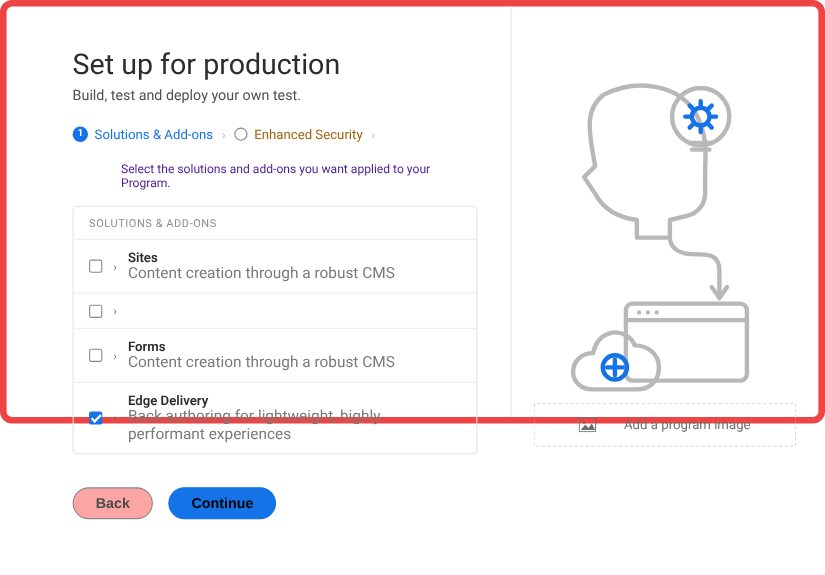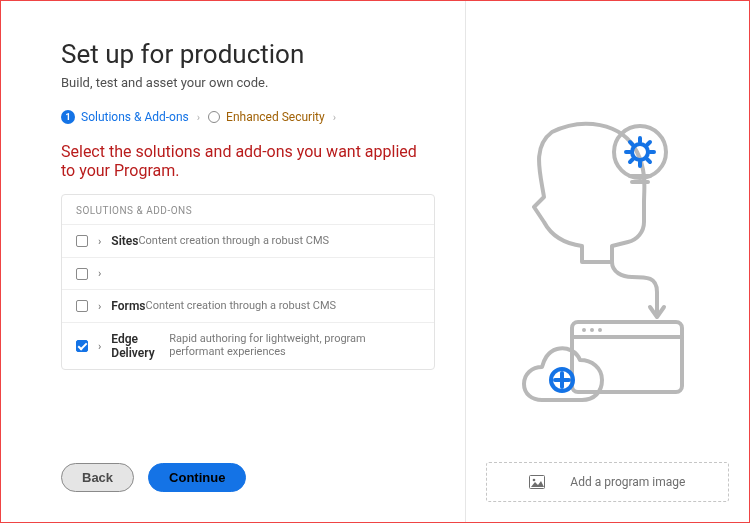--- a/index.html
+++ b/index.html
@@ -6,23 +6,23 @@
   body {
     font-family: -apple-system, BlinkMacSystemFont, "Segoe UI", Roboto, Arial, sans-serif;
     background: #fff;
     width: 750px;
     height: 523px;
     overflow: hidden;
     position: relative;
   }
   .modal {
     width: 750px;
-    height: 523px;
-    border: 1px solid #ef4444;
-    border-radius: 0;
+    height: 385px;
+    border: 6px solid #ef4444;
+    border-radius: 11px;
     display: flex;
     background: #fff;
   }
   .left {
     flex: 1 1 62%;
     padding: 38px 30px 30px 60px;
     display: flex;
     flex-direction: column;
   }
   .right {
@@ -60,23 +60,24 @@
     background: #1473e6; color: #fff; font-size: 9px;
     display:flex; align-items:center; justify-content:center;
     font-weight: bold;
   }
   .bc-circle {
     width: 12px; height: 12px; border: 1.5px solid #8a8a8a;
     border-radius: 50%;
   }
   .bc-sep { color: #b0b0b0; font-size: 11px; }
   .instructions {
-    font-size: 16px;
-    color: #b91c1c;
+    font-size: 11px;
+    color: #4c1d95;
     margin-bottom: 14px;
+    margin-left: 44px;
   }
   .solutions {
     border: 1px solid #e3e3e3;
     border-radius: 4px;
   }
   .solutions-header {
     font-size: 10px;
     letter-spacing: 0.5px;
     color: #8e8e8e;
     padding: 10px 14px 8px 14px;
@@ -107,38 +108,38 @@
     width: 3px; height: 7px;
     border: solid #fff;
     border-width: 0 2px 2px 0;
     transform: rotate(45deg);
   }
   .expand {
     color: #6e6e6e;
     font-size: 11px;
     flex-shrink: 0;
   }
-  .solution-text { display: flex; flex-direction: row; }
+  .solution-text { display: flex; flex-direction: column; }
   .solution-title { font-size: 12px; font-weight: 600; color: #2c2c2c; }
-  .solution-desc { font-size: 11px; color: #7a7a7a; }
+  .solution-desc { font-size: 14px; color: #7a7a7a; }
   .footer-buttons {
     margin-top: auto;
     padding-top: 30px;
     display: flex;
     gap: 14px;
   }
   .btn {
     border-radius: 16px;
     padding: 6px 20px;
     font-size: 13px;
     font-weight: 600;
     cursor: pointer;
   }
   .btn-back {
-    background: #e5e5e5;
+    background: #fca5a5;
     border: 1.5px solid #8a8a8a;
     color: #4b4b4b;
   }
   .btn-continue {
     background: #1473e6;
     border: 1.5px solid #1473e6;
     color: #000000;
   }
   .illustration {
     margin-top: 30px;
@@ -161,21 +162,21 @@
     justify-content: center;
     gap: 25px;
   }
 </style>
 </head>
 <body>
 
 <div class="modal">
   <div class="left">
     <h1>Set up for production</h1>
-    <div class="subtitle">Build, test and asset your own code.</div>
+    <div class="subtitle">Build, test and deploy your own test.</div>
 
     <div class="breadcrumb">
       <div class="bc-step bc-active">
         <span class="bc-num">1</span>
         <span>Solutions &amp; Add-ons</span>
       </div>
       <span class="bc-sep">›</span>
       <div class="bc-step bc-inactive">
         <span class="bc-circle"></span>
         <span>Enhanced Security</span>
@@ -209,21 +210,21 @@
           <span class="solution-title">Forms</span>
           <span class="solution-desc">Content creation through a robust CMS</span>
         </div>
       </div>
 
       <div class="solution-row">
         <span class="checkbox checked"></span>
         <span class="expand">›</span>
         <div class="solution-text">
           <span class="solution-title">Edge Delivery</span>
-          <span class="solution-desc">Rapid authoring for lightweight, program performant experiences</span>
+          <span class="solution-desc">Back authoring for lightweight, highly performant experiences</span>
         </div>
       </div>
     </div>
 
     <div class="footer-buttons">
       <button class="btn btn-back">Back</button>
       <button class="btn btn-continue">Continue</button>
     </div>
   </div>
 

